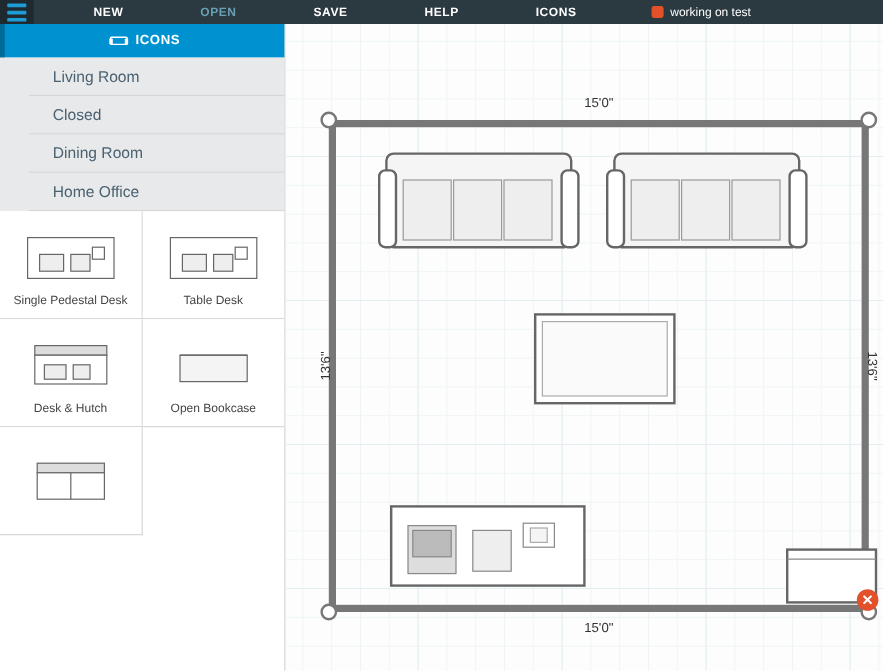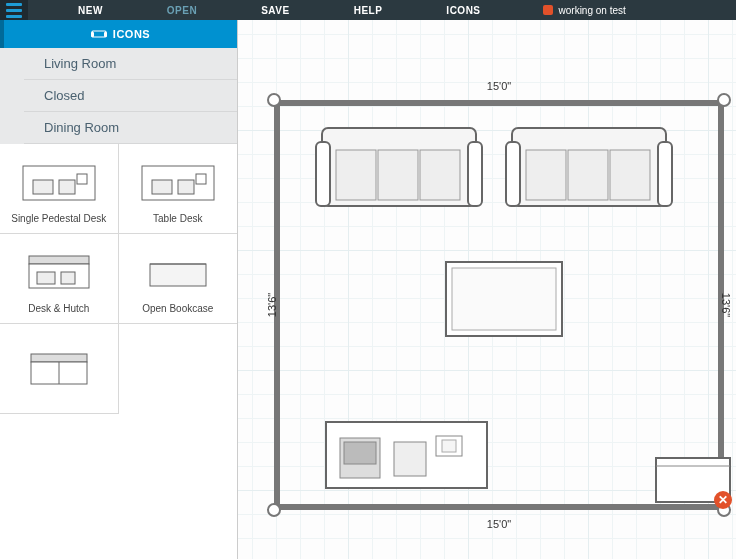--- a/index.html
+++ b/index.html
@@ -74,20 +74,21 @@
             <rect x="0" y="4" width="3" height="5" rx="1" fill="#fff"></rect>
             <rect x="13" y="4" width="3" height="5" rx="1" fill="#fff"></rect>
           </svg>
       </span>
       <span>ICONS</span>
     </div>
     <div class="cat-list">
       <div class="cat">Living Room</div>
       <div class="cat">Closed</div>
       <div class="cat">Dining Room</div>
+      <div class="cat">Home Office</div>
     </div>
     <div class="palette">
       <div class="palette-grid">
         <div class="cell">
           <div class="thumb">
             <svg viewBox="0 0 80 46">
                 <rect x="4" y="6" width="72" height="34" fill="#fff" stroke="#666"></rect>
                 <rect x="14" y="20" width="20" height="14" fill="#eee" stroke="#666"></rect>
                 <rect x="40" y="20" width="16" height="14" fill="#eee" stroke="#666"></rect>
                 <rect x="58" y="14" width="10" height="10" fill="#fff" stroke="#666"></rect>

